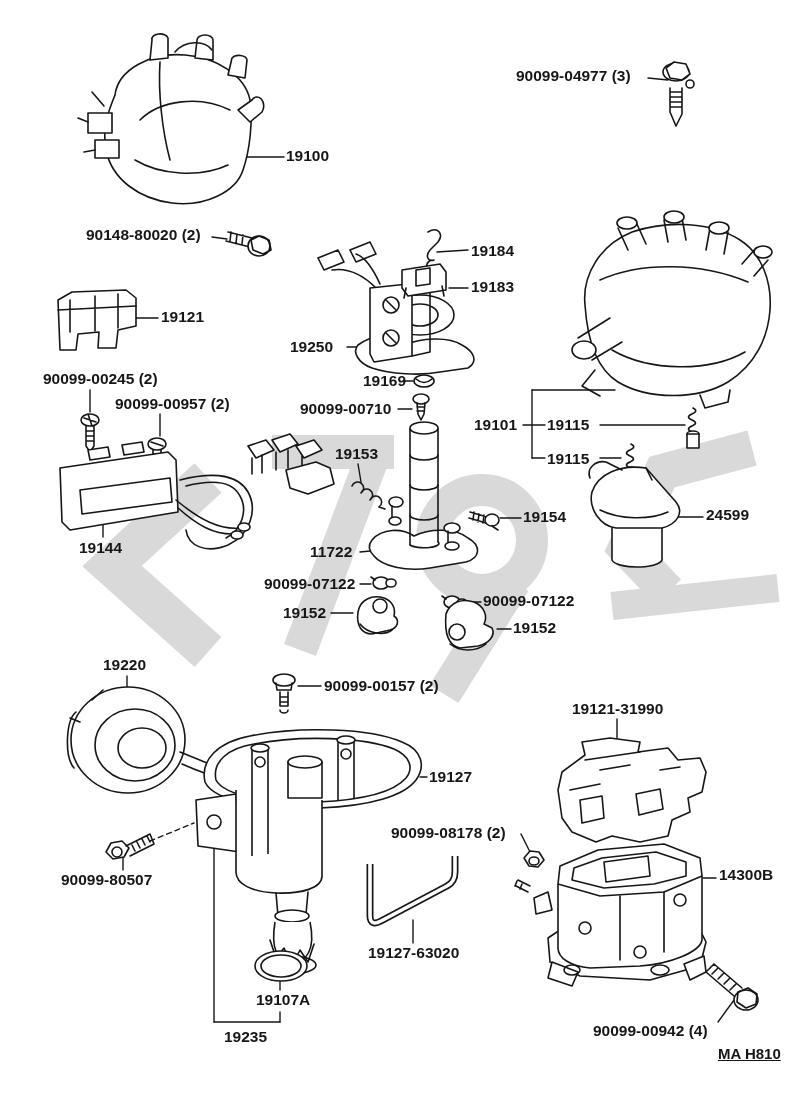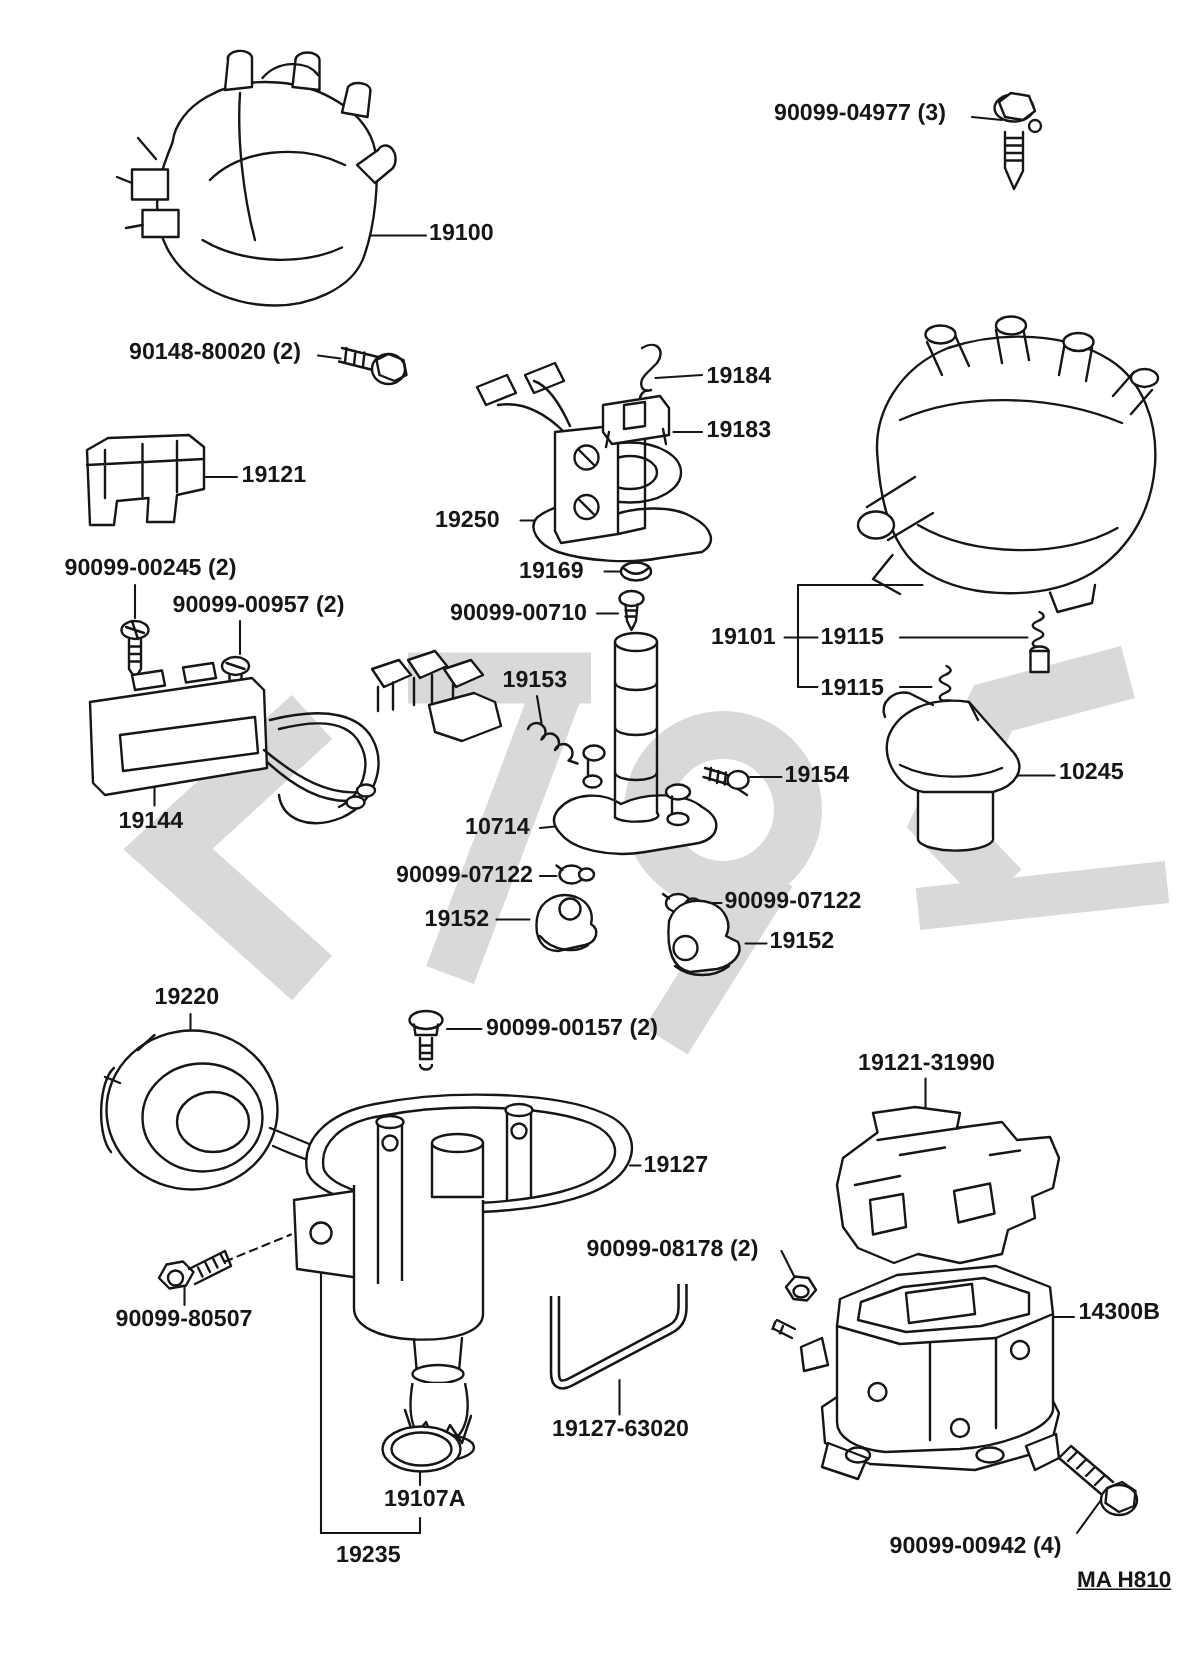--- a/index.html
+++ b/index.html
@@ -341,40 +341,40 @@
 
   <div class="plabel" style="left:516px;top:68px">90099-04977 (3)</div>
   <div class="plabel" style="left:286px;top:148px">19100</div>
   <div class="plabel" style="left:86px;top:227px">90148-80020 (2)</div>
   <div class="plabel" style="left:161px;top:309px">19121</div>
   <div class="plabel" style="left:43px;top:371px">90099-00245 (2)</div>
   <div class="plabel" style="left:115px;top:396px">90099-00957 (2)</div>
   <div class="plabel" style="left:471px;top:243px">19184</div>
   <div class="plabel" style="left:471px;top:279px">19183</div>
   <div class="plabel" style="left:290px;top:339px">19250</div>
-  <div class="plabel" style="left:346px;top:373px">19169</div>
+  <div class="plabel" style="left:363px;top:373px">19169</div>
   <div class="plabel" style="left:300px;top:401px">90099-00710</div>
   <div class="plabel" style="left:474px;top:417px">19101</div>
   <div class="plabel" style="left:547px;top:417px">19115</div>
   <div class="plabel" style="left:547px;top:451px">19115</div>
   <div class="plabel" style="left:335px;top:446px">19153</div>
   <div class="plabel" style="left:523px;top:509px">19154</div>
-  <div class="plabel" style="left:706px;top:507px">10245</div>
+  <div class="plabel" style="left:706px;top:507px">24599</div>
   <div class="plabel" style="left:79px;top:540px">19144</div>
-  <div class="plabel" style="left:310px;top:544px">10714</div>
+  <div class="plabel" style="left:310px;top:544px">11722</div>
   <div class="plabel" style="left:264px;top:576px">90099-07122</div>
   <div class="plabel" style="left:283px;top:605px">19152</div>
   <div class="plabel" style="left:483px;top:593px">90099-07122</div>
   <div class="plabel" style="left:513px;top:620px">19152</div>
   <div class="plabel" style="left:103px;top:657px">19220</div>
   <div class="plabel" style="left:324px;top:678px">90099-00157 (2)</div>
   <div class="plabel" style="left:572px;top:701px">19121-31990</div>
   <div class="plabel" style="left:429px;top:769px">19127</div>
   <div class="plabel" style="left:391px;top:825px">90099-08178 (2)</div>
-  <div class="plabel" style="left:77px;top:872px">90099-80507</div>
+  <div class="plabel" style="left:61px;top:872px">90099-80507</div>
   <div class="plabel" style="left:719px;top:867px">14300B</div>
   <div class="plabel" style="left:368px;top:945px">19127-63020</div>
   <div class="plabel" style="left:256px;top:992px">19107A</div>
   <div class="plabel" style="left:224px;top:1029px">19235</div>
   <div class="plabel" style="left:593px;top:1023px">90099-00942 (4)</div>
   <div class="plabel pagecode" style="left:718px;top:1046px">MA H810</div>
 
 </div>
 
 </body></html>

